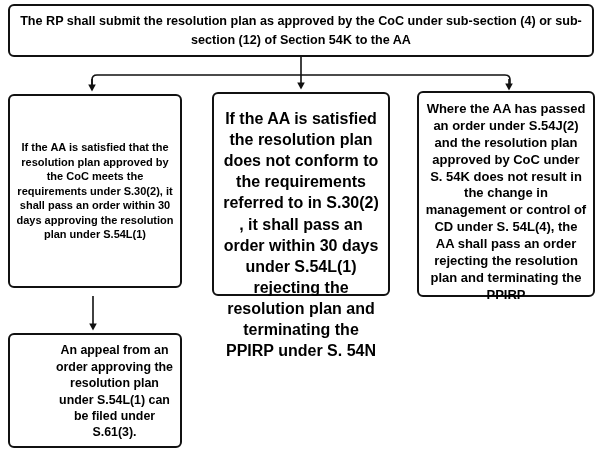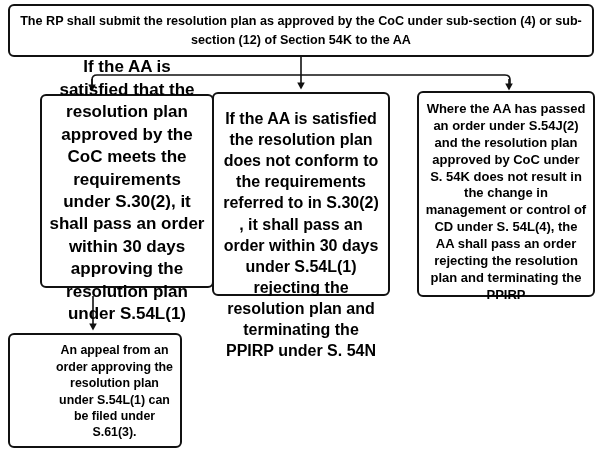--- a/index.html
+++ b/index.html
@@ -55,24 +55,23 @@
     line-height: 1.45;
     padding: 2px 10px;
   }
 
   
   #node-branch-approve {
     left: 8px;
     top: 94px;
     width: 174px;
     height: 194px;
-    font-size: 17px;
+    font-size: 11px;
     line-height: 1.32;
     align-items: center;
-    margin-left: 32px;
   }
   #node-branch-reject {
     left: 212px;
     top: 92px;
     width: 178px;
     height: 204px;
     font-size: 16px;
     line-height: 1.32;
     align-items: flex-start;
     padding-top: 14px;

